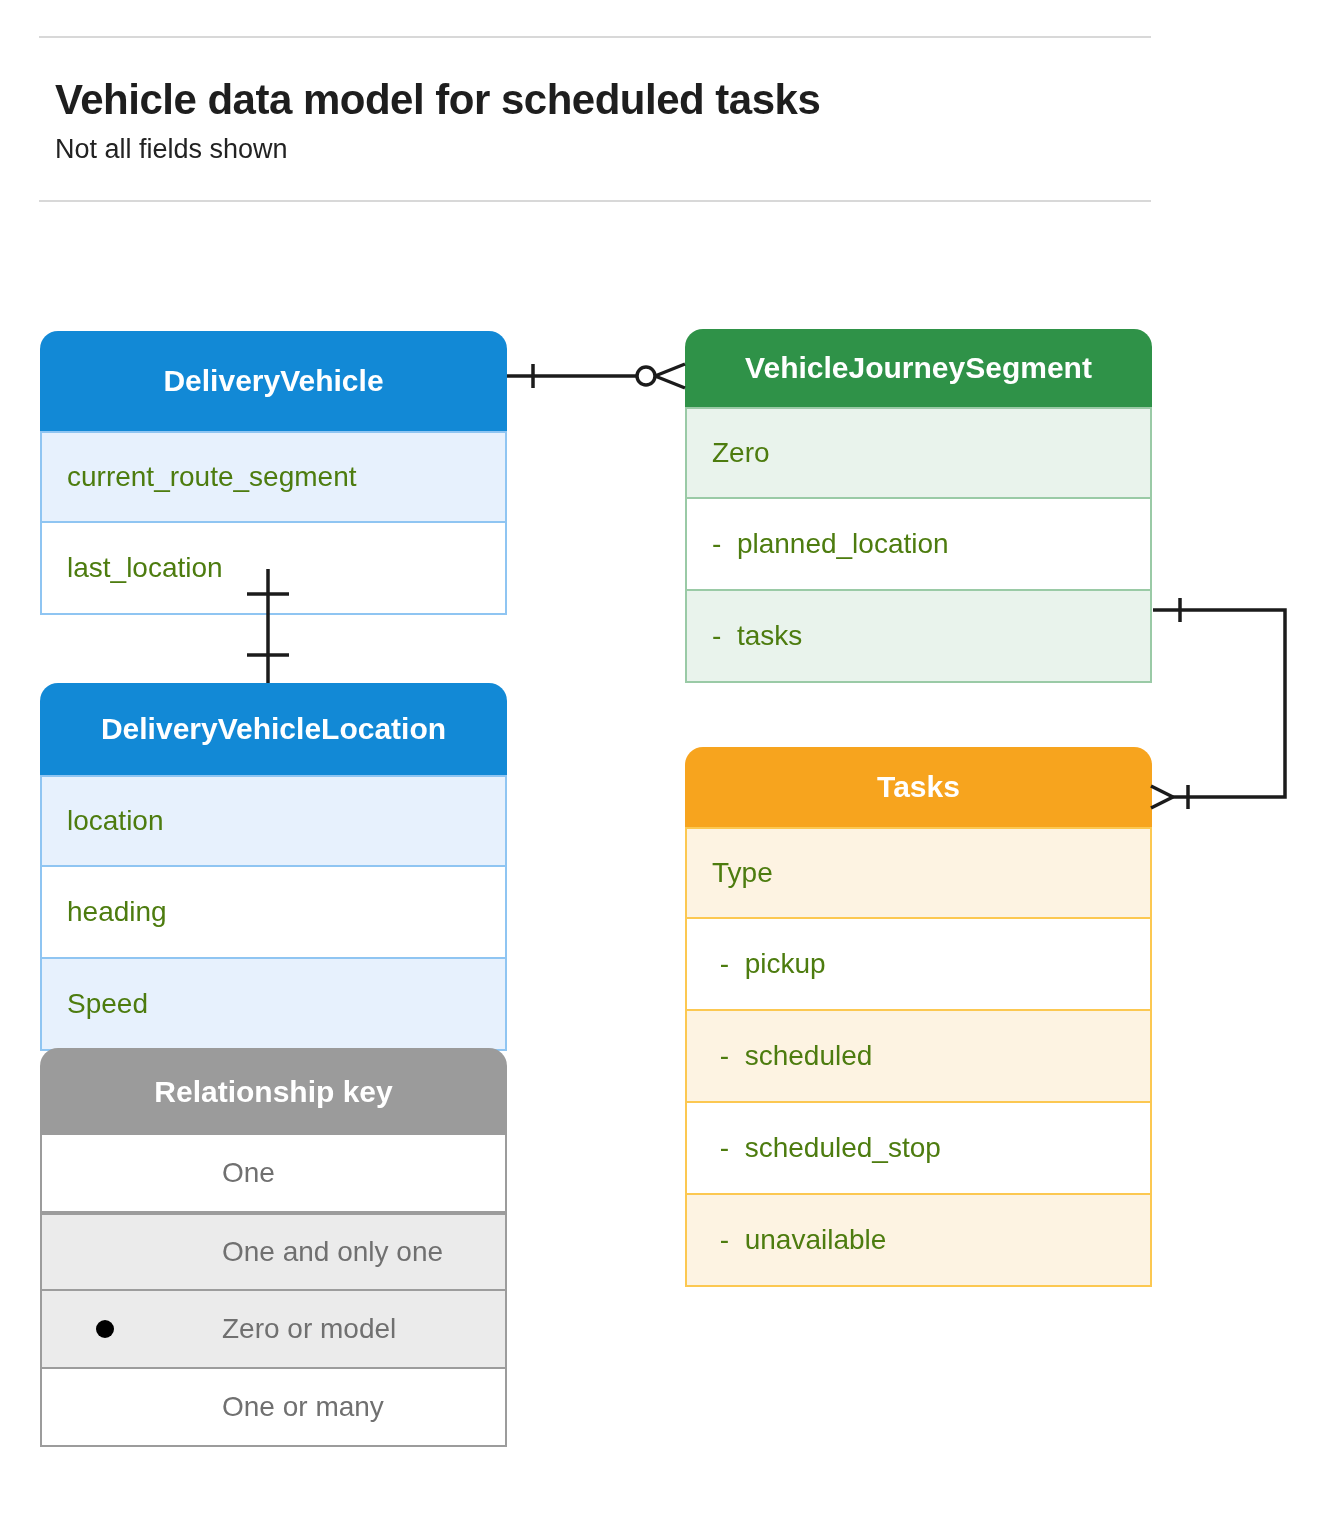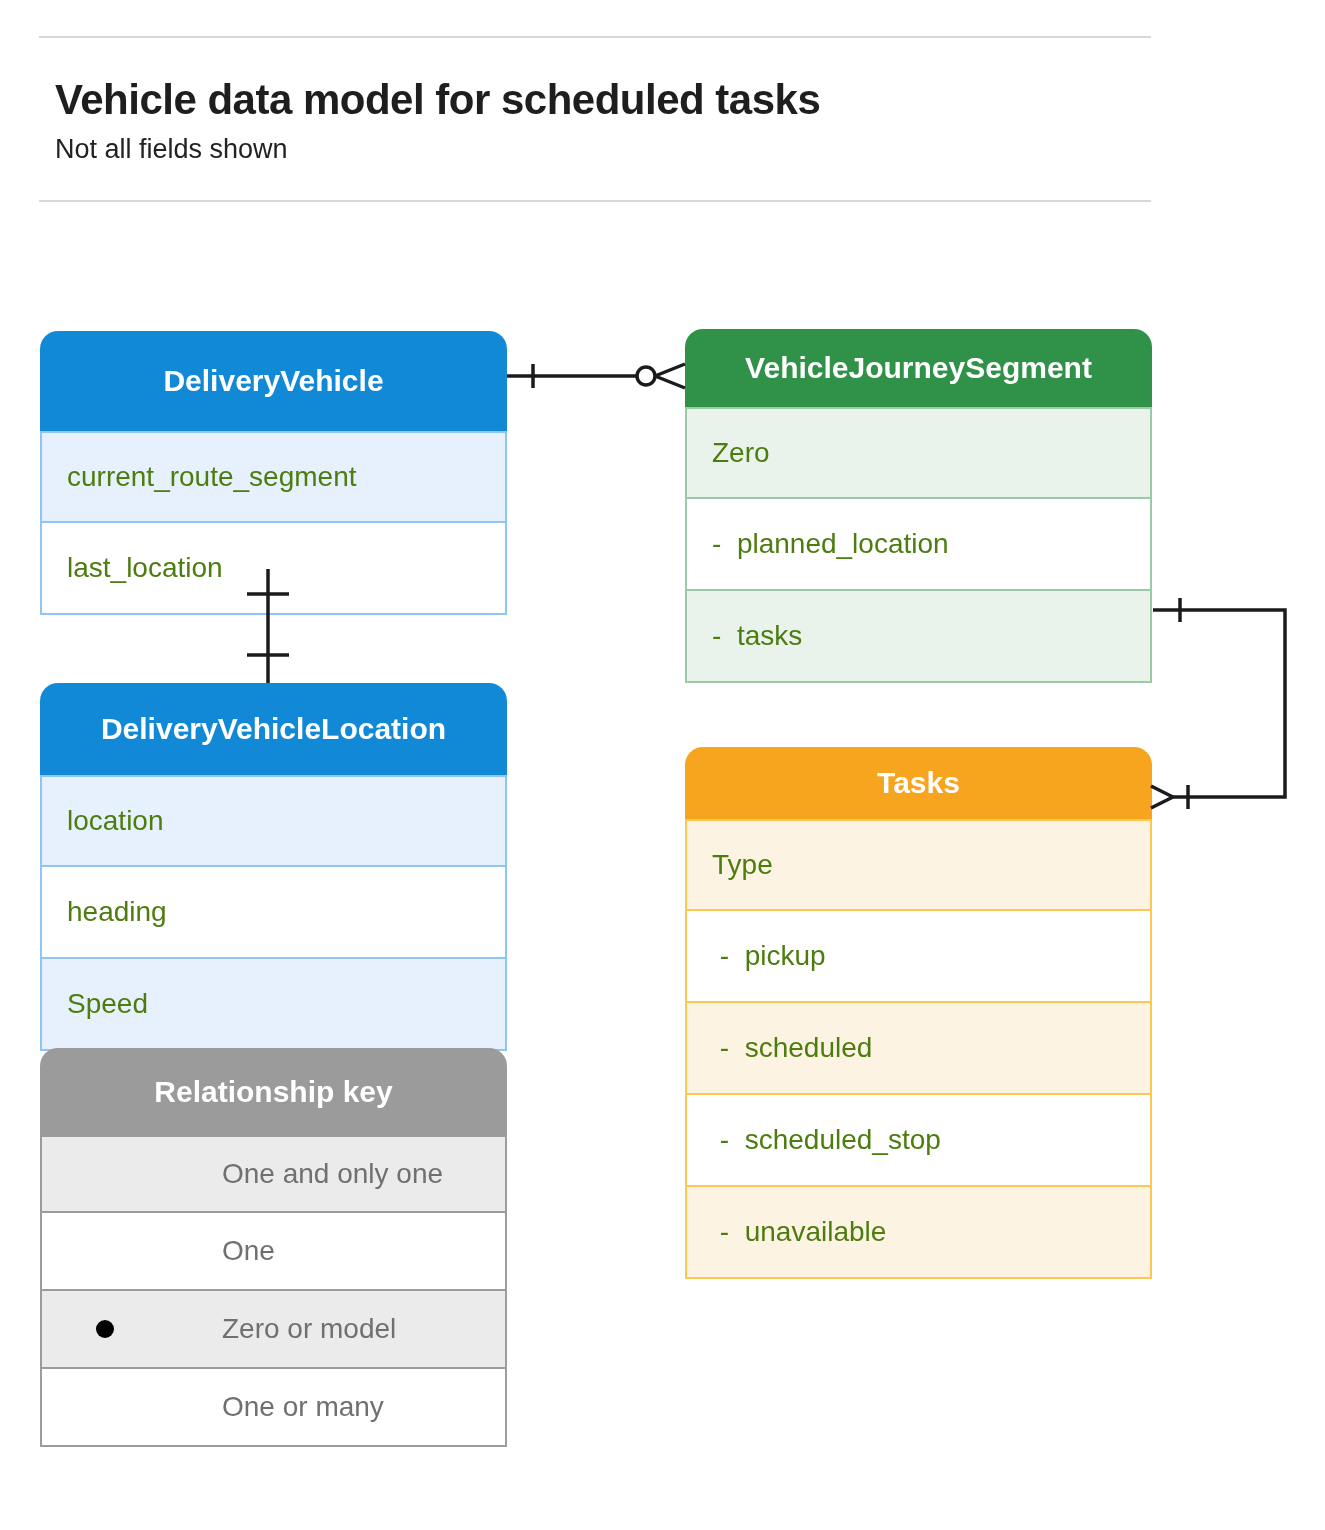--- a/index.html
+++ b/index.html
@@ -86,54 +86,54 @@
     </div>
     <div class="row">
       <span class="row-label">heading</span>
     </div>
     <div class="row tint">
       <span class="row-label">Speed</span>
     </div>
   </div>
 
   <div class="entity orange" style="left:685px; top:747px;">
-    <div class="entity-header" style="height:72px;">Tasks</div>
+    <div class="entity-header" style="height:80px;">Tasks</div>
     <div class="row tint first">
       <span class="row-label">Type</span>
     </div>
     <div class="row">
       <span class="row-label"> -  pickup</span>
     </div>
     <div class="row tint">
       <span class="row-label"> -  scheduled</span>
     </div>
     <div class="row">
       <span class="row-label"> -  scheduled_stop</span>
     </div>
     <div class="row tint">
       <span class="row-label"> -  unavailable</span>
     </div>
   </div>
 
   <div class="entity gray" style="left:40px; top:1048px;border-radius:6px;">
     <div class="entity-header" style="height:87px;">Relationship key</div>
+    <div class="row">
+      <svg class="legend-symbol" viewBox="0 0 150 44">
+        <path d="M4,22 H140"></path>
+          <path d="M28,8 V36"></path>
+      </svg>
+      <span class="legend-label">One</span>
+    </div>
     <div class="row tint first">
       <svg class="legend-symbol" viewBox="0 0 150 44">
         <path d="M4,22 H140"></path>
           <path d="M26,8 V36"></path>
           <path d="M44,8 V36"></path>
       </svg>
       <span class="legend-label">One and only one</span>
-    </div>
-    <div class="row">
-      <svg class="legend-symbol" viewBox="0 0 150 44">
-        <path d="M4,22 H140"></path>
-          <path d="M28,8 V36"></path>
-      </svg>
-      <span class="legend-label">One</span>
     </div>
     <div class="row tint">
       <svg class="legend-symbol" viewBox="0 0 150 44">
         <path d="M4,9 L34,22"></path>
           <path d="M4,35 L34,22"></path>
         <circle cx="43" cy="22" r="9"></circle>
         <path d="M52,22 H140"></path>
       </svg>
       <span class="legend-label">Zero or model</span>
     </div>

